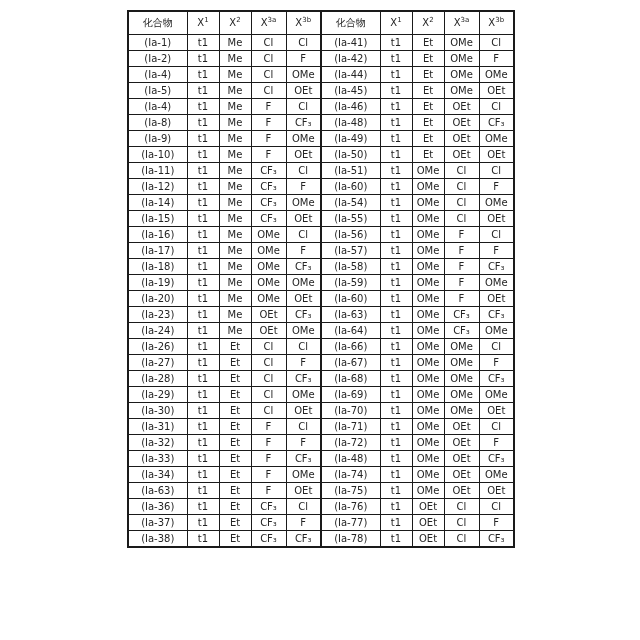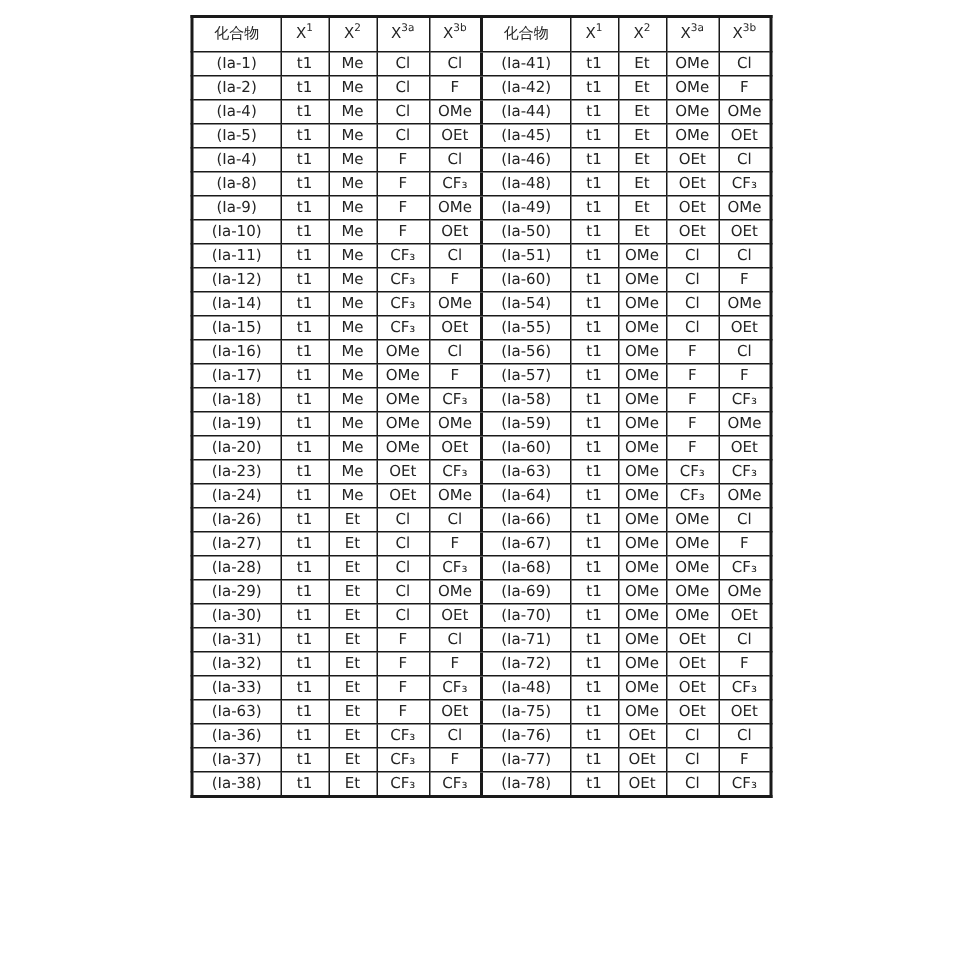--- a/index.html
+++ b/index.html
@@ -404,20 +404,32 @@
           <td>Et</td>
           <td>F</td>
           <td>CF₃</td>
           <td class="mid-divider">(Ia-48)</td>
           <td>t1</td>
           <td>OMe</td>
           <td>OEt</td>
           <td>CF₃</td>
         </tr>
         <tr>
+          <td>(Ia-34)</td>
+          <td>t1</td>
+          <td>Et</td>
+          <td>F</td>
+          <td>OMe</td>
+          <td class="mid-divider">(Ia-74)</td>
+          <td>t1</td>
+          <td>OMe</td>
+          <td>OEt</td>
+          <td>OMe</td>
+        </tr>
+        <tr>
           <td>(Ia-63)</td>
           <td>t1</td>
           <td>Et</td>
           <td>F</td>
           <td>OEt</td>
           <td class="mid-divider">(Ia-75)</td>
           <td>t1</td>
           <td>OMe</td>
           <td>OEt</td>
           <td>OEt</td>

